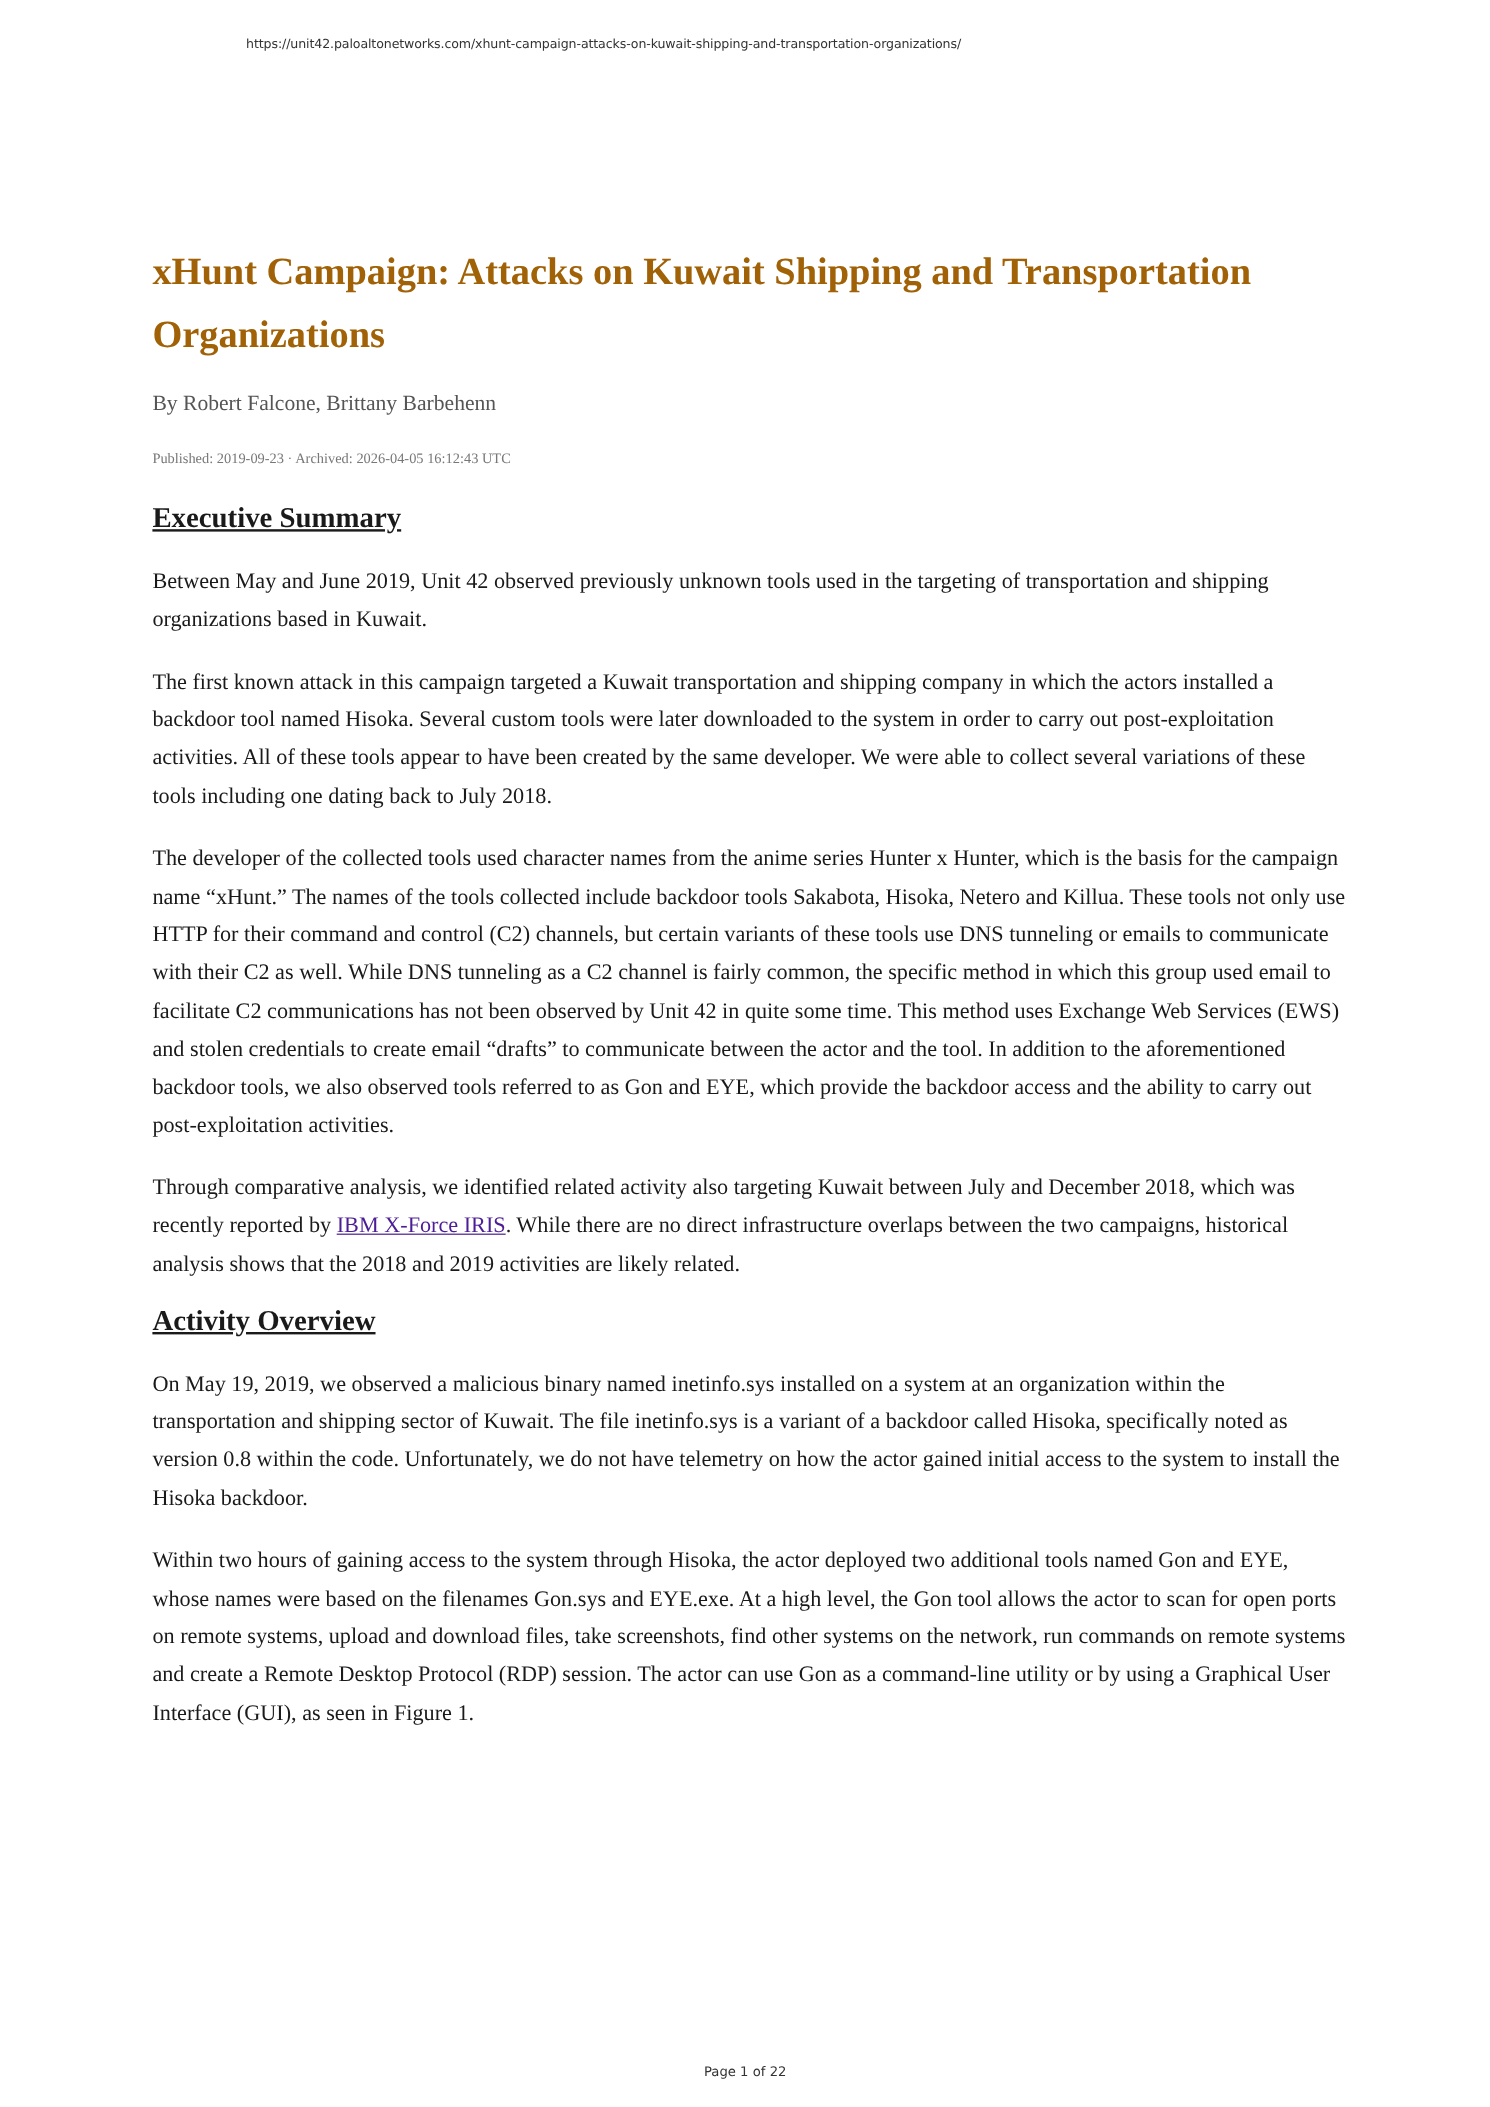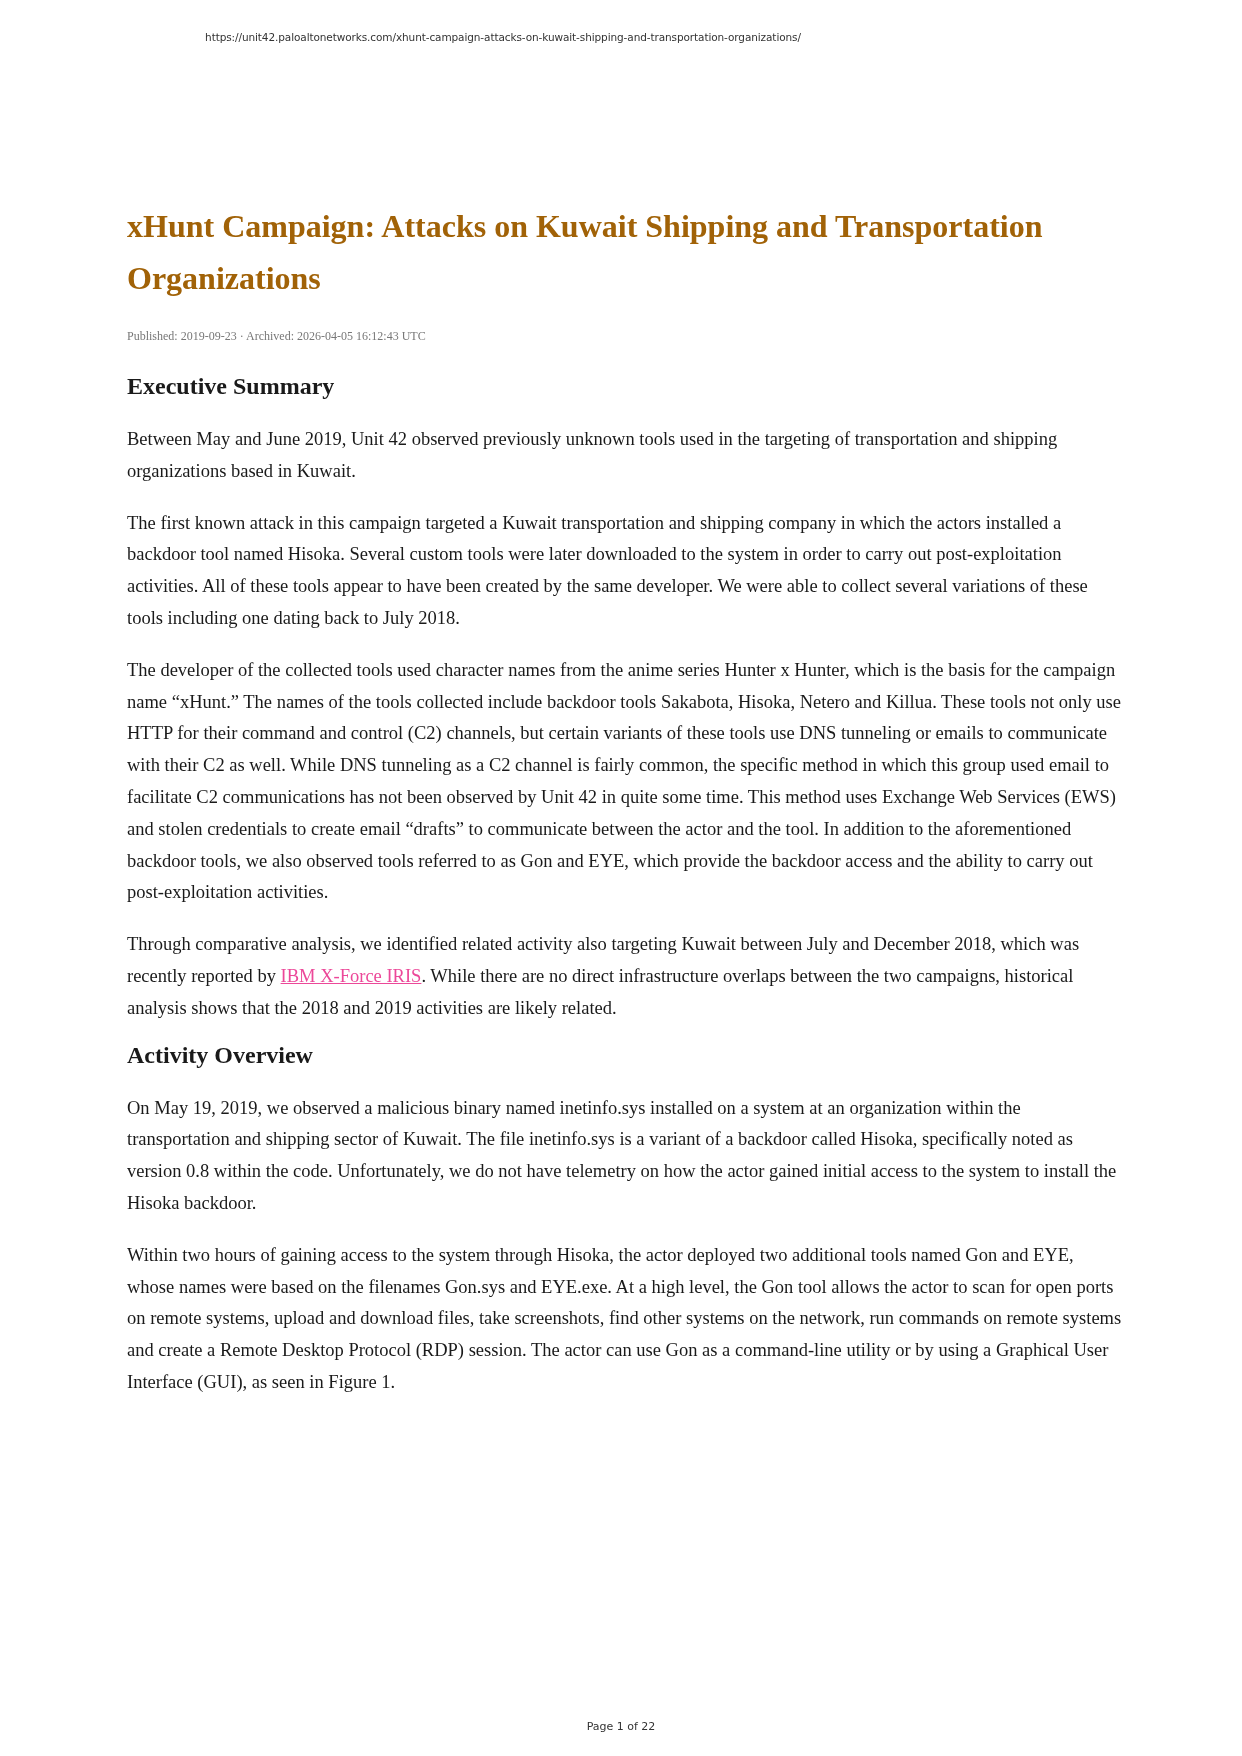--- a/index.html
+++ b/index.html
@@ -20,38 +20,39 @@
     h1.title {
       margin: 0; font-size: 32px; line-height: 52px; font-weight: bold; color: #a16207;
     }
     .byline {
       margin-top: 18px; font-size: 18px; color: #555555; line-height: 28px;
     }
     .meta {
       margin-top: 20px; font-size: 12px; color: #777777; line-height: 24px;
     }
     h2.section {
-      margin: 0; font-size: 24px; font-weight: bold; line-height: 32px; color: #1a1a1a;
+      margin: 0; font-size: 24px; font-weight: bold; line-height: 32px; color: #1a1a1a; text-decoration: underline;
     }
     h2.exec { margin-top: 22px; }
     h2.activity { margin-top: 14px; }
     p.para {
       margin: 0; font-size: 18.5px; line-height: 31.8px; color: #1a1a1a;
     }
     h2 + p.para { margin-top: 22px; }
     p.para + p.para { margin-top: 20px; }
-    a.link { color: #ec4899; text-decoration: underline; }
+    a.link { color: #4c1d95; text-decoration: underline; }
   </style>
 </head>
 <body>
 
 <div class="url-header">https://unit42.paloaltonetworks.com/xhunt-campaign-attacks-on-kuwait-shipping-and-transportation-organizations/</div>
 
 <main class="content">
   <h1 class="title">xHunt Campaign: Attacks on Kuwait Shipping and Transportation Organizations</h1>
+  <div class="byline">By Robert Falcone, Brittany Barbehenn</div>
   <div class="meta">Published: 2019-09-23 · Archived: 2026-04-05 16:12:43 UTC</div>
 
   <section>
     <h2 class="section exec">Executive Summary</h2>
     <p class="para">Between May and June 2019, Unit 42 observed previously unknown tools used in the targeting of transportation and shipping organizations based in Kuwait.</p>
     <p class="para">The first known attack in this campaign targeted a Kuwait transportation and shipping company in which the actors installed a backdoor tool named Hisoka. Several custom tools were later downloaded to the system in order to carry out post-exploitation activities. All of these tools appear to have been created by the same developer. We were able to collect several variations of these tools including one dating back to July 2018.</p>
     <p class="para">The developer of the collected tools used character names from the anime series Hunter x Hunter, which is the basis for the campaign name “xHunt.” The names of the tools collected include backdoor tools Sakabota, Hisoka, Netero and Killua. These tools not only use HTTP for their command and control (C2) channels, but certain variants of these tools use DNS tunneling or emails to communicate with their C2 as well. While DNS tunneling as a C2 channel is fairly common, the specific method in which this group used email to facilitate C2 communications has not been observed by Unit 42 in quite some time. This method uses Exchange Web Services (EWS) and stolen credentials to create email “drafts” to communicate between the actor and the tool. In addition to the aforementioned backdoor tools, we also observed tools referred to as Gon and EYE, which provide the backdoor access and the ability to carry out post-exploitation activities.</p>
     <p class="para"><span>Through comparative analysis, we identified related activity also targeting Kuwait between July and December 2018, which was recently reported by </span><a class="link" href="#">IBM X-Force IRIS</a><span>. While there are no direct infrastructure overlaps between the two campaigns, historical analysis shows that the 2018 and 2019 activities are likely related.</span></p>
   </section>
 

